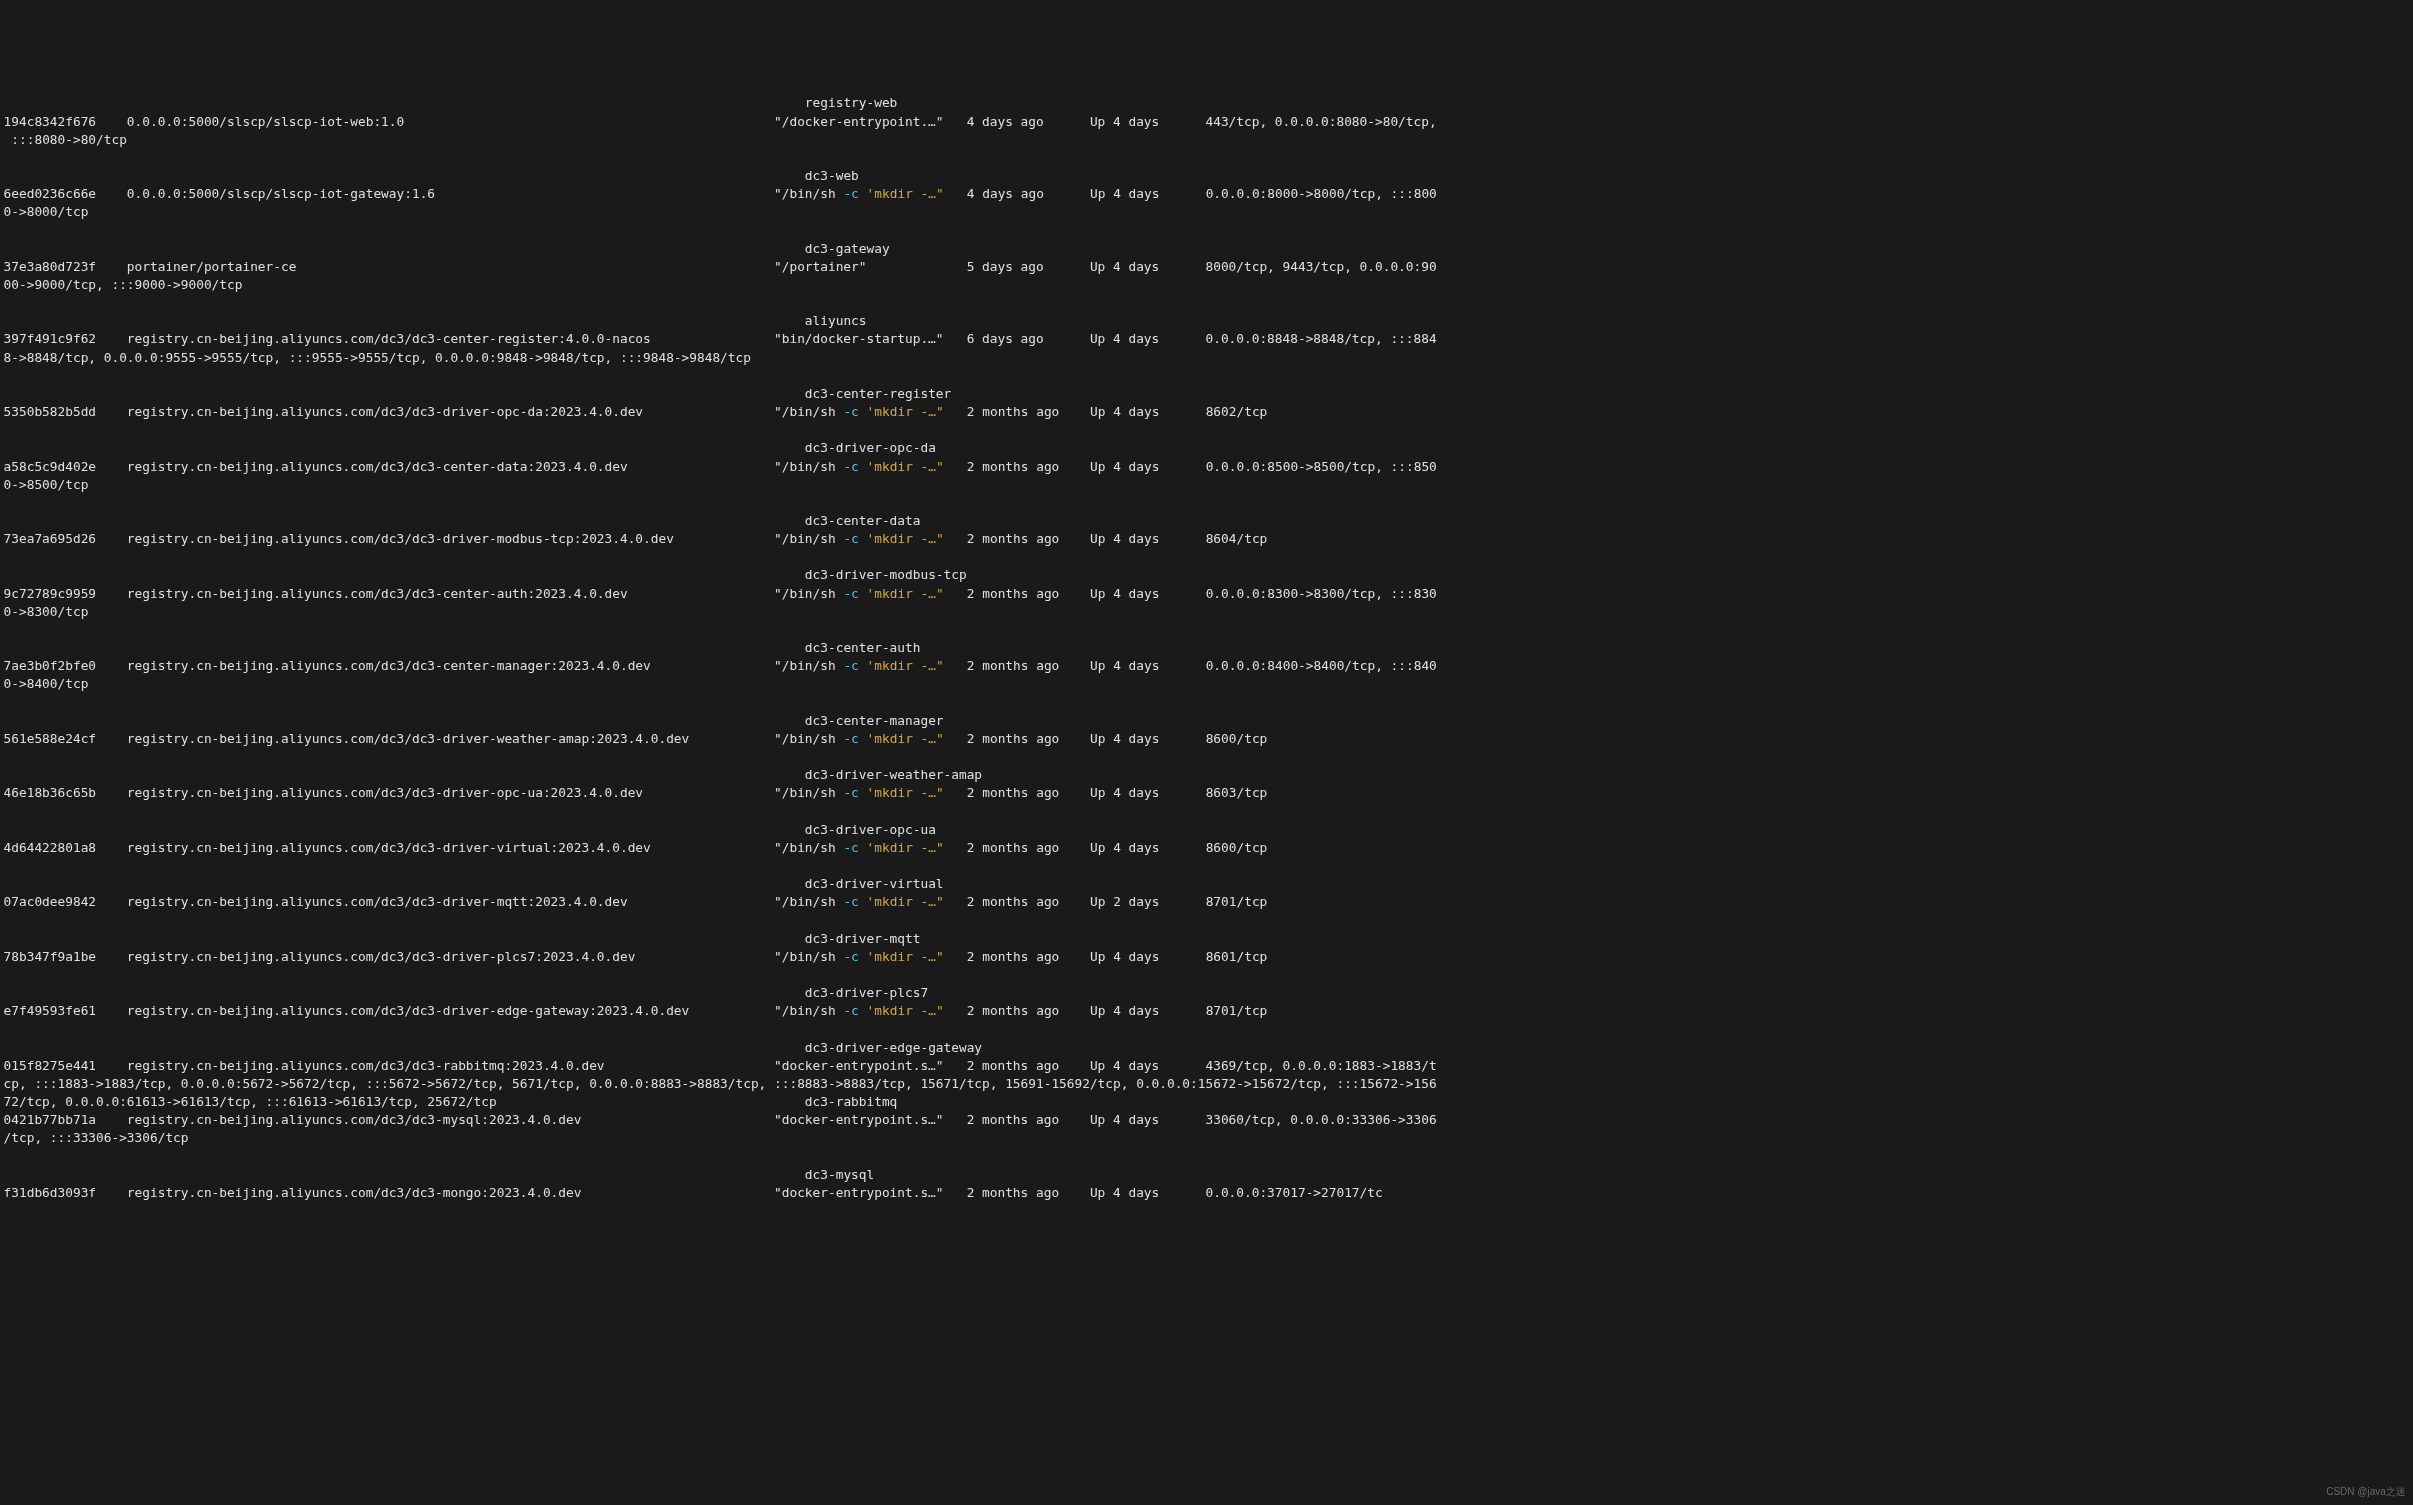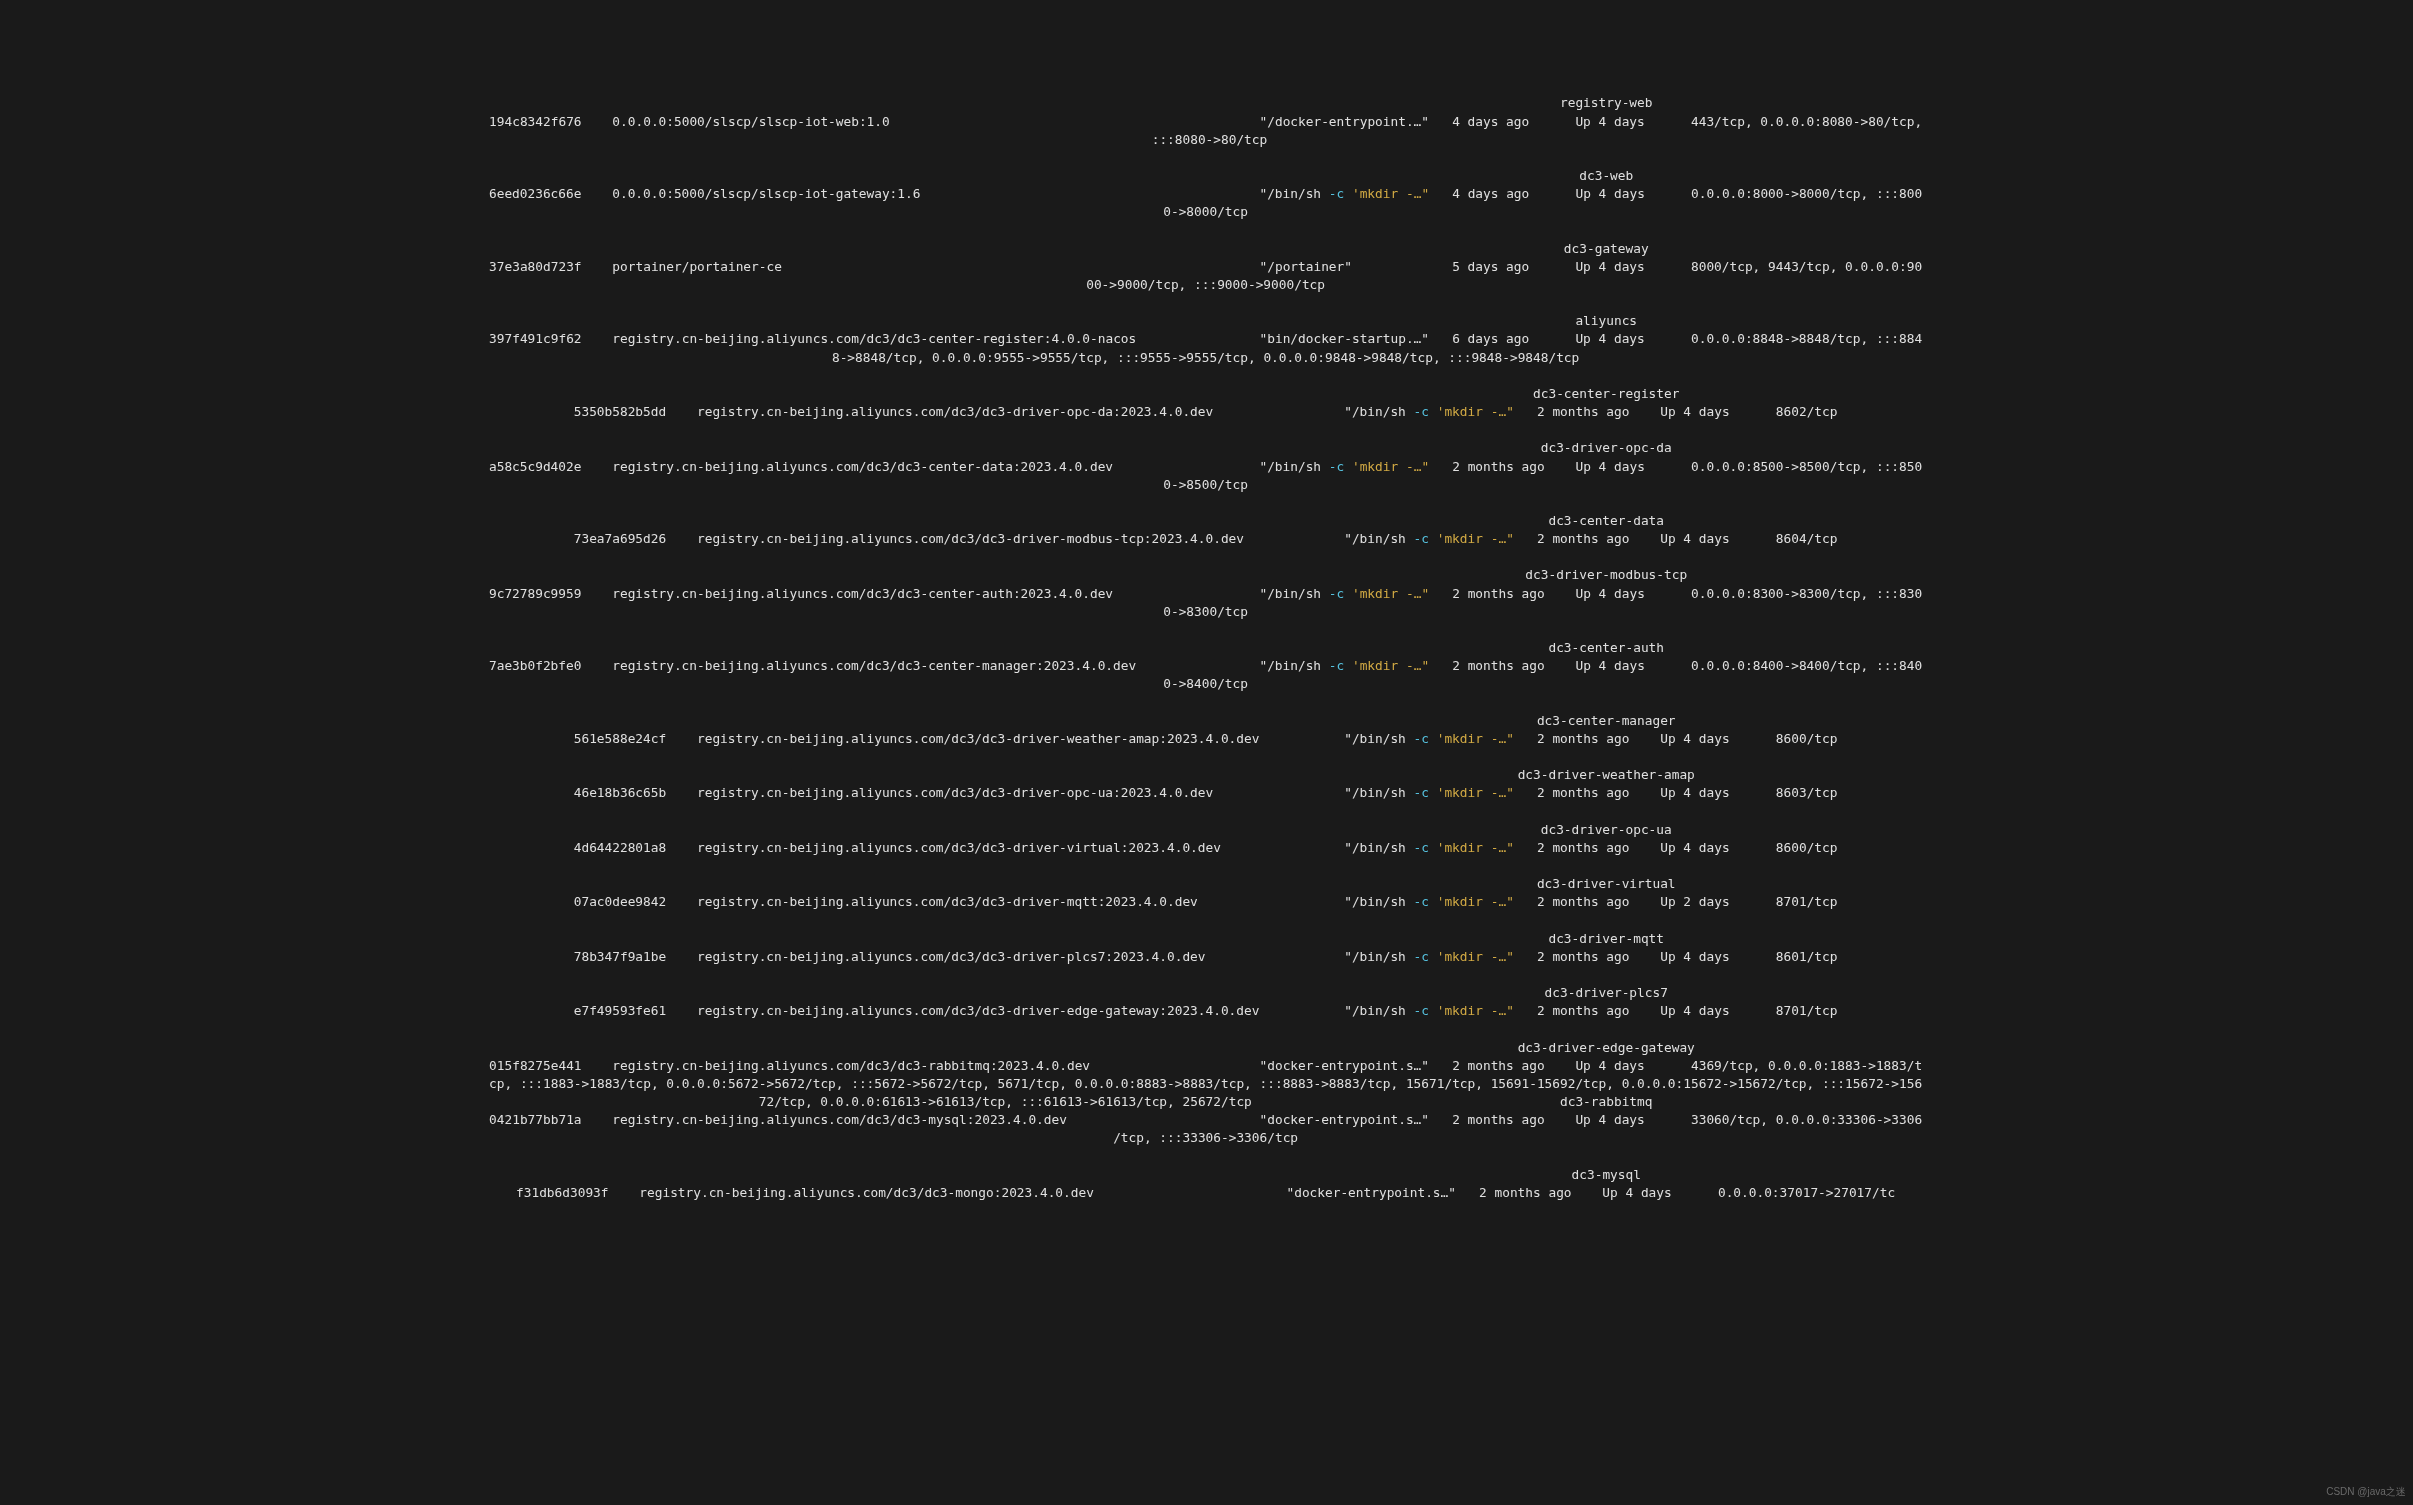--- a/index.html
+++ b/index.html
@@ -1,18 +1,18 @@
 <!DOCTYPE html>
 <html><head>
 <meta charset="utf-8">
 <style>
   html,body{margin:0;padding:0;background:#1a1a1a;color:#e0e0e0;
     font-family:"Menlo","Consolas","DejaVu Sans Mono",monospace;
     font-size:12.8px;line-height:1.42;white-space:pre-wrap;}
-  #term{padding:3.6px 5.4px 3.6px 3.6px;text-align:center;}
+  #term{padding:3.6px 5.4px 3.6px 3.6px;}
   .cy{color:#55c0dd;}  
   .og{color:#d2aa44;}  
   .watermark{position:fixed;right:7.2px;bottom:5.4px;
     color:#6a6a6a;font-size:10px;font-family:Arial,sans-serif;
     white-space:nowrap;}
 </style>
 </head>
 <body>
 
 

